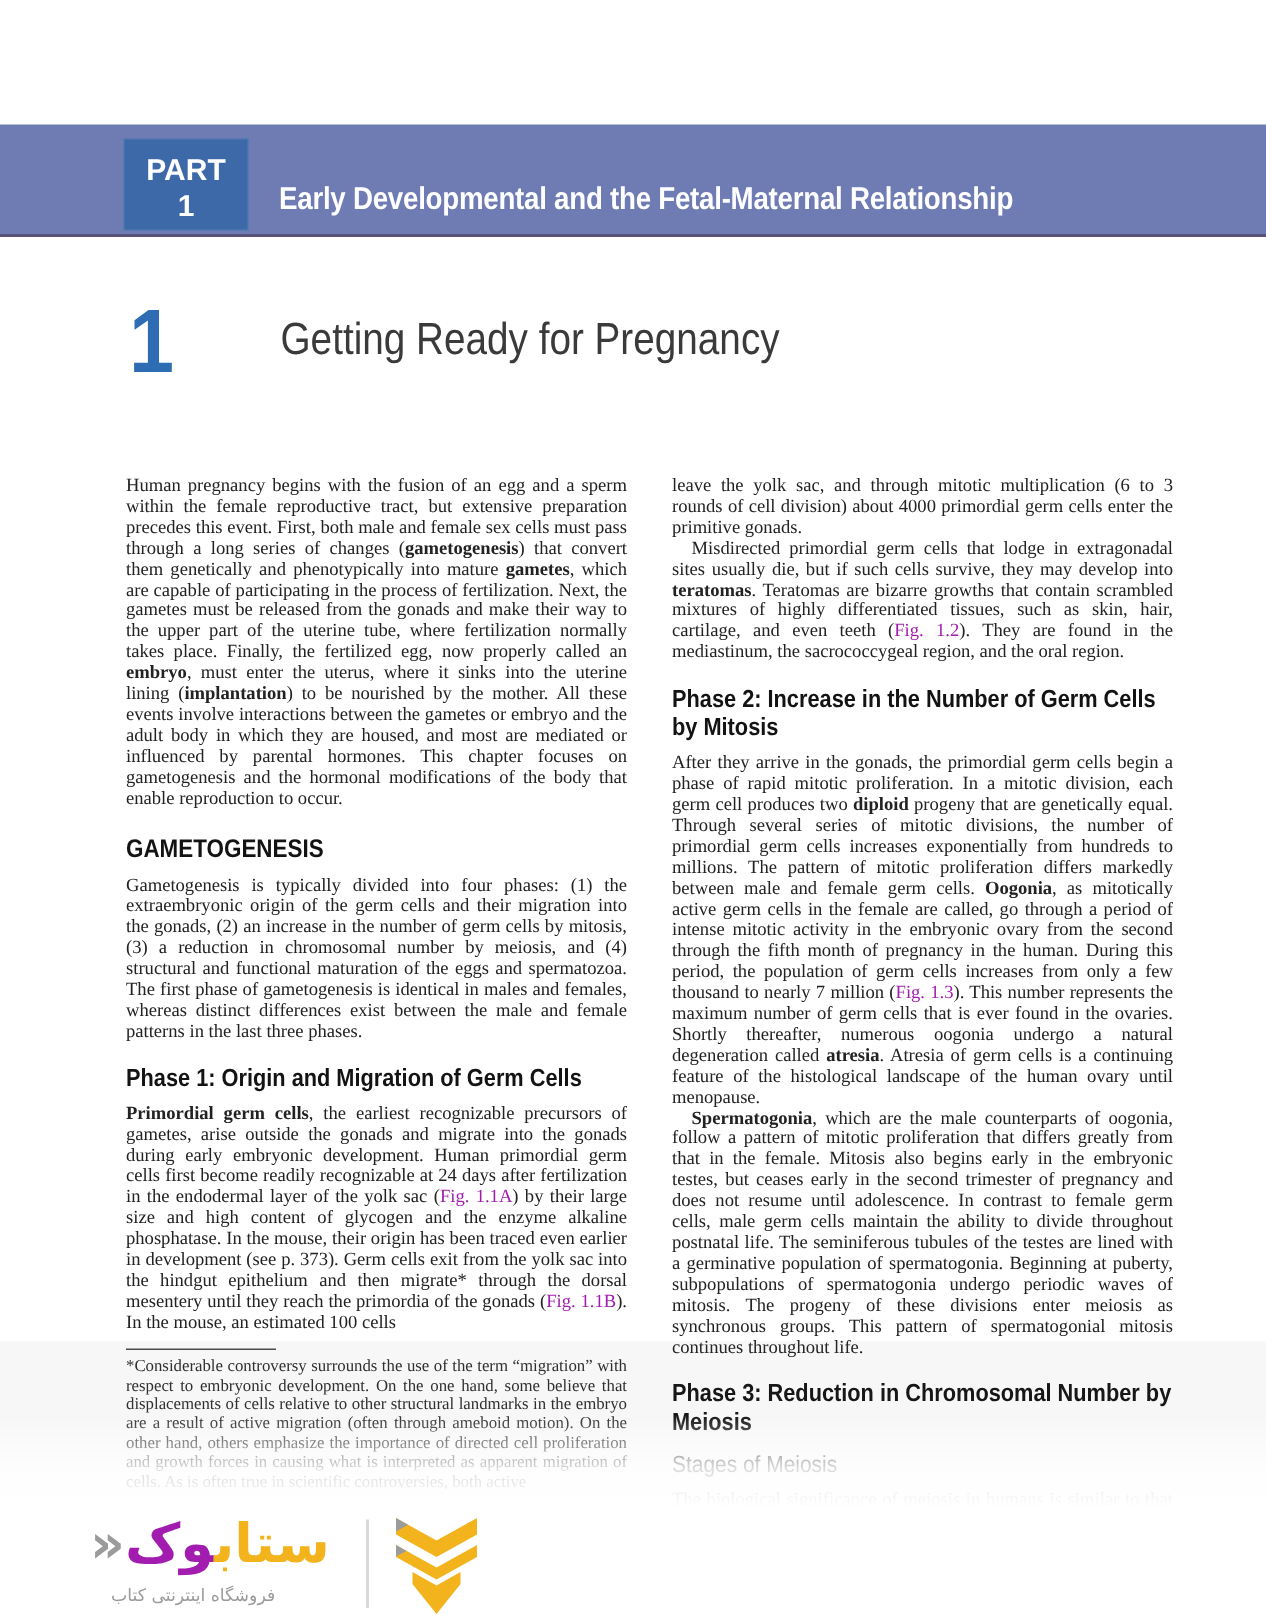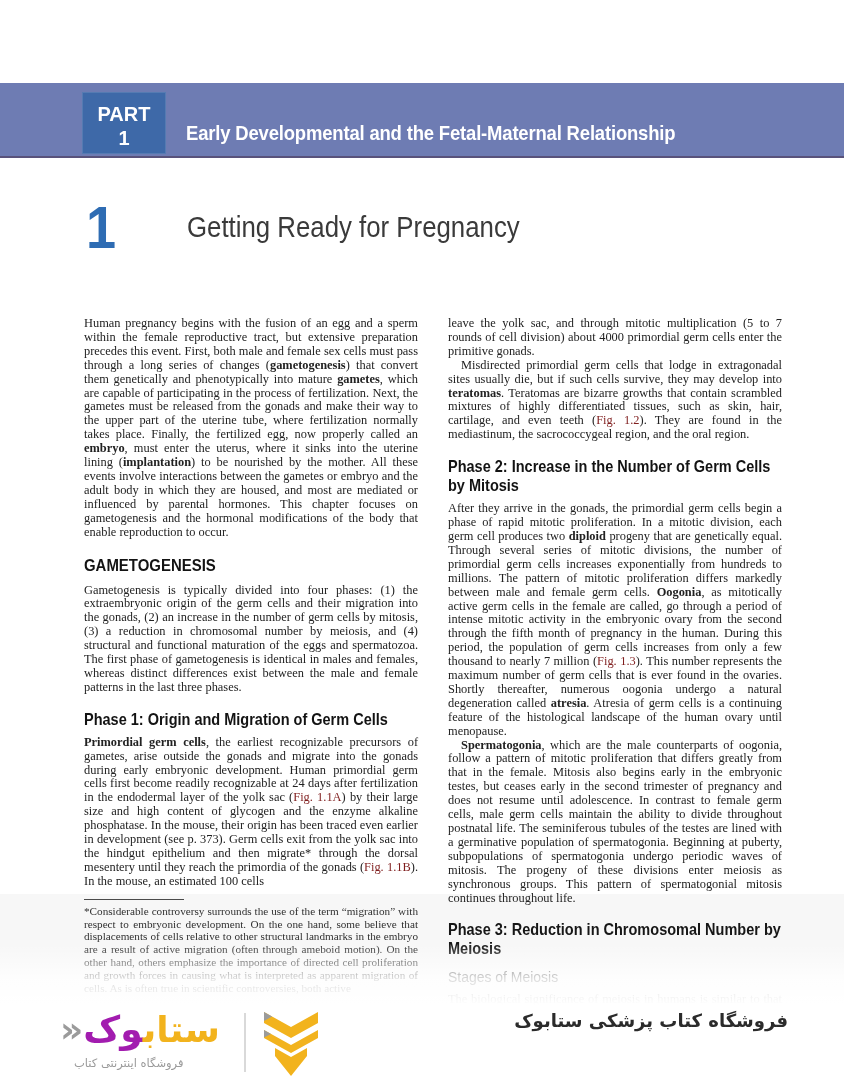--- a/index.html
+++ b/index.html
@@ -26,21 +26,21 @@
         transform:scaleX(0.86);transform-origin:left top;letter-spacing:0px;}
 
   
   .columns{position:absolute;left:84px;top:303px;width:700px;height:702px;overflow:hidden;}
   .col{position:absolute;top:4px;width:334px;color:#222;margin-top:10px;}
   .col-left{left:0;}
   .col-right{left:364px;}
   .para{margin:0;text-align:justify;font-size:12.4px;line-height:13.9px;}
   .para.indent{text-indent:13px;}
   .bold{font-weight:bold;}
-  .figref{color:#7f1d1d;}
+  .figref{color:#a21caf;}
   .h2{font-family:"Liberation Sans",sans-serif;font-weight:bold;font-size:17px;color:#131313;
       width:380px;transform:scaleX(0.879);transform-origin:left top;margin:16px 0 8px;}
   .h3{font-family:"Liberation Sans",sans-serif;font-weight:bold;font-size:16.5px;line-height:19px;
       color:#131313;width:380px;transform:scaleX(0.879);transform-origin:left top;margin:15px 0 7px;}
   .h4{font-family:"Liberation Sans",sans-serif;font-weight:400;font-size:15.5px;color:#3c3c3c;
       width:380px;transform:scaleX(0.9);transform-origin:left top;margin:10px 0 7px;}
   .footnote-rule{width:100px;border-top:1px solid #4a4a4a;margin:10px 0 5px;}
   .footnote{margin:0;text-align:justify;font-size:11.2px;line-height:12.8px;color:#2e2e2e;}
 
   
@@ -87,21 +87,21 @@
     <div class="col col-left" id="col-left">
         <p class="para"><span>Human pregnancy begins with the fusion of an egg and a sperm within the female reproductive tract, but extensive preparation precedes this event. First, both male and female sex cells must pass through a long series of changes (</span><span class="bold">gametogenesis</span><span>) that convert them genetically and phenotypically into mature </span><span class="bold">gametes</span><span>, which are capable of participating in the process of fertilization. Next, the gametes must be released from the gonads and make their way to the upper part of the uterine tube, where fertilization normally takes place. Finally, the fertilized egg, now properly called an </span><span class="bold">embryo</span><span>, must enter the uterus, where it sinks into the uterine lining (</span><span class="bold">implantation</span><span>) to be nourished by the mother. All these events involve interactions between the gametes or embryo and the adult body in which they are housed, and most are mediated or influenced by parental hormones. This chapter focuses on gametogenesis and the hormonal modifications of the body that enable reproduction to occur.</span></p>
         <div class="h2">GAMETOGENESIS</div>
         <p class="para"><span>Gametogenesis is typically divided into four phases: (1) the extraembryonic origin of the germ cells and their migration into the gonads, (2) an increase in the number of germ cells by mitosis, (3) a reduction in chromosomal number by meiosis, and (4) structural and functional maturation of the eggs and spermatozoa. The first phase of gametogenesis is identical in males and females, whereas distinct differences exist between the male and female patterns in the last three phases.</span></p>
         <div class="h3">Phase 1: Origin and Migration of Germ Cells</div>
         <p class="para"><span class="bold">Primordial germ cells</span><span>, the earliest recognizable precursors of gametes, arise outside the gonads and migrate into the gonads during early embryonic development. Human primordial germ cells first become readily recognizable at 24 days after fertilization in the endodermal layer of the yolk sac (</span><span class="figref">Fig. 1.1A</span><span>) by their large size and high content of glycogen and the enzyme alkaline phosphatase. In the mouse, their origin has been traced even earlier in development (see p. 373). Germ cells exit from the yolk sac into the hindgut epithelium and then migrate* through the dorsal mesentery until they reach the primordia of the gonads (</span><span class="figref">Fig. 1.1B</span><span>). In the mouse, an estimated 100 cells</span></p>
         <div class="footnote-rule"></div>
         <p class="footnote"><span>*Considerable controversy surrounds the use of the term “migration” with respect to embryonic development. On the one hand, some believe that displacements of cells relative to other structural landmarks in the embryo are a result of active migration (often through ameboid motion). On the other hand, others emphasize the importance of directed cell proliferation and growth forces in causing what is interpreted as apparent migration of cells. As is often true in scientific controversies, both active</span></p>
       </div>
     <div class="col col-right" id="col-right">
-        <p class="para"><span>leave the yolk sac, and through mitotic multiplication (5 to 7 rounds of cell division) about 4000 primordial germ cells enter the primitive gonads.</span></p>
+        <p class="para"><span>leave the yolk sac, and through mitotic multiplication (6 to 3 rounds of cell division) about 4000 primordial germ cells enter the primitive gonads.</span></p>
         <p class="para indent"><span>Misdirected primordial germ cells that lodge in extragonadal sites usually die, but if such cells survive, they may develop into </span><span class="bold">teratomas</span><span>. Teratomas are bizarre growths that contain scrambled mixtures of highly differentiated tissues, such as skin, hair, cartilage, and even teeth (</span><span class="figref">Fig. 1.2</span><span>). They are found in the mediastinum, the sacrococcygeal region, and the oral region.</span></p>
         <div class="h3">Phase 2: Increase in the Number of Germ Cells by Mitosis</div>
         <p class="para"><span>After they arrive in the gonads, the primordial germ cells begin a phase of rapid mitotic proliferation. In a mitotic division, each germ cell produces two </span><span class="bold">diploid</span><span> progeny that are genetically equal. Through several series of mitotic divisions, the number of primordial germ cells increases exponentially from hundreds to millions. The pattern of mitotic proliferation differs markedly between male and female germ cells. </span><span class="bold">Oogonia</span><span>, as mitotically active germ cells in the female are called, go through a period of intense mitotic activity in the embryonic ovary from the second through the fifth month of pregnancy in the human. During this period, the population of germ cells increases from only a few thousand to nearly 7 million (</span><span class="figref">Fig. 1.3</span><span>). This number represents the maximum number of germ cells that is ever found in the ovaries. Shortly thereafter, numerous oogonia undergo a natural degeneration called </span><span class="bold">atresia</span><span>. Atresia of germ cells is a continuing feature of the histological landscape of the human ovary until menopause.</span></p>
         <p class="para indent"><span class="bold">Spermatogonia</span><span>, which are the male counterparts of oogonia, follow a pattern of mitotic proliferation that differs greatly from that in the female. Mitosis also begins early in the embryonic testes, but ceases early in the second trimester of pregnancy and does not resume until adolescence. In contrast to female germ cells, male germ cells maintain the ability to divide throughout postnatal life. The seminiferous tubules of the testes are lined with a germinative population of spermatogonia. Beginning at puberty, subpopulations of spermatogonia undergo periodic waves of mitosis. The progeny of these divisions enter meiosis as synchronous groups. This pattern of spermatogonial mitosis continues throughout life.</span></p>
         <div class="h3">Phase 3: Reduction in Chromosomal Number by Meiosis</div>
         <div class="h4">Stages of Meiosis</div>
         <p class="para"><span>The biological significance of meiosis in humans is similar to that in other species. Of primary importance are (1) reduction of the</span></p>
       </div>
   </div>
 
@@ -112,16 +112,15 @@
     <div class="logo-word"><span class="lw-main">ستاب</span><span class="lw-end">وک</span><span class="lw-mark">«</span></div>
     <div class="logo-tagline">فروشگاه اینترنتی کتاب</div>
     <div class="logo-divider"></div>
     <svg class="chevron-icon" width="66" height="68" viewBox="0 0 66 68">
       <polygon points="6,2 33,17 60,2 60,13 33,28 6,13" fill="#f2b31d"></polygon>
       <polygon points="6,2 14,6.5 6,11" fill="#9b9b9b"></polygon>
       <polygon points="6,20 33,35 60,20 60,28 33,43 6,28" fill="#f2b31d"></polygon>
       <polygon points="6,20 13,24 6,27.5" fill="#9b9b9b"></polygon>
       <polygon points="17,38 33,47 49,38 49,46 33,66 17,46" fill="#f2b31d"></polygon>
     </svg>
-    <div class="store-line">فروشگاه کتاب پزشکی ستابوک</div>
   </div>
 
 </div>
 
 </body></html>

